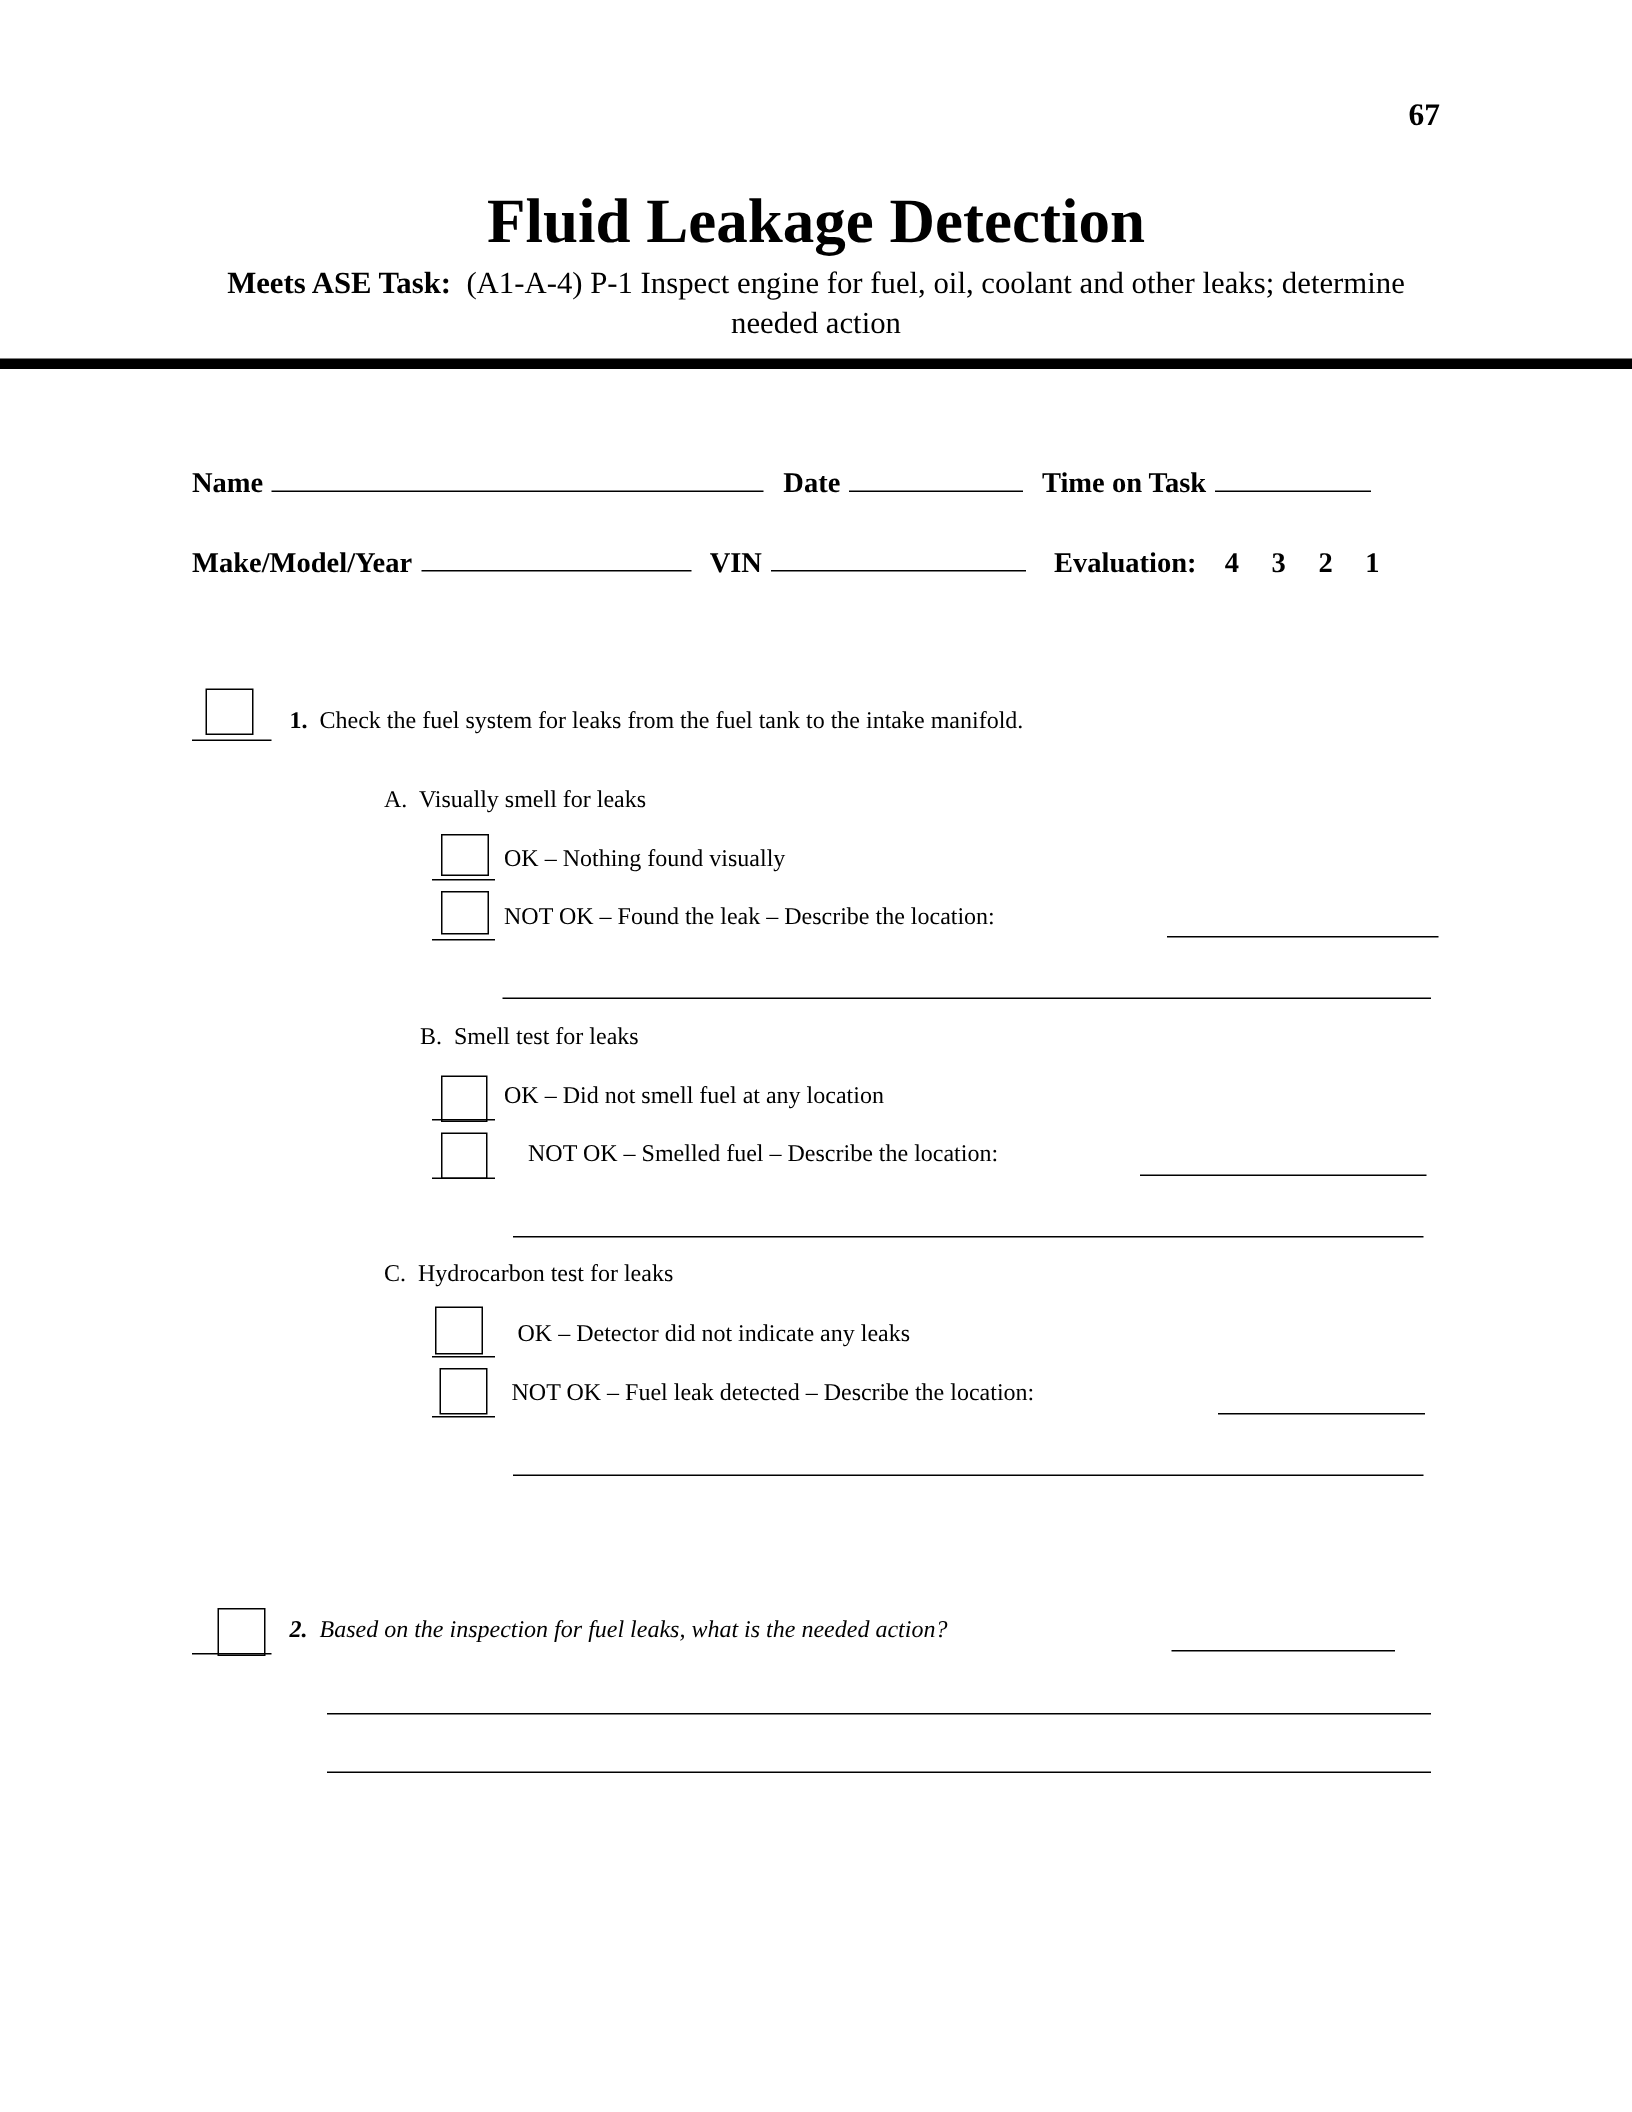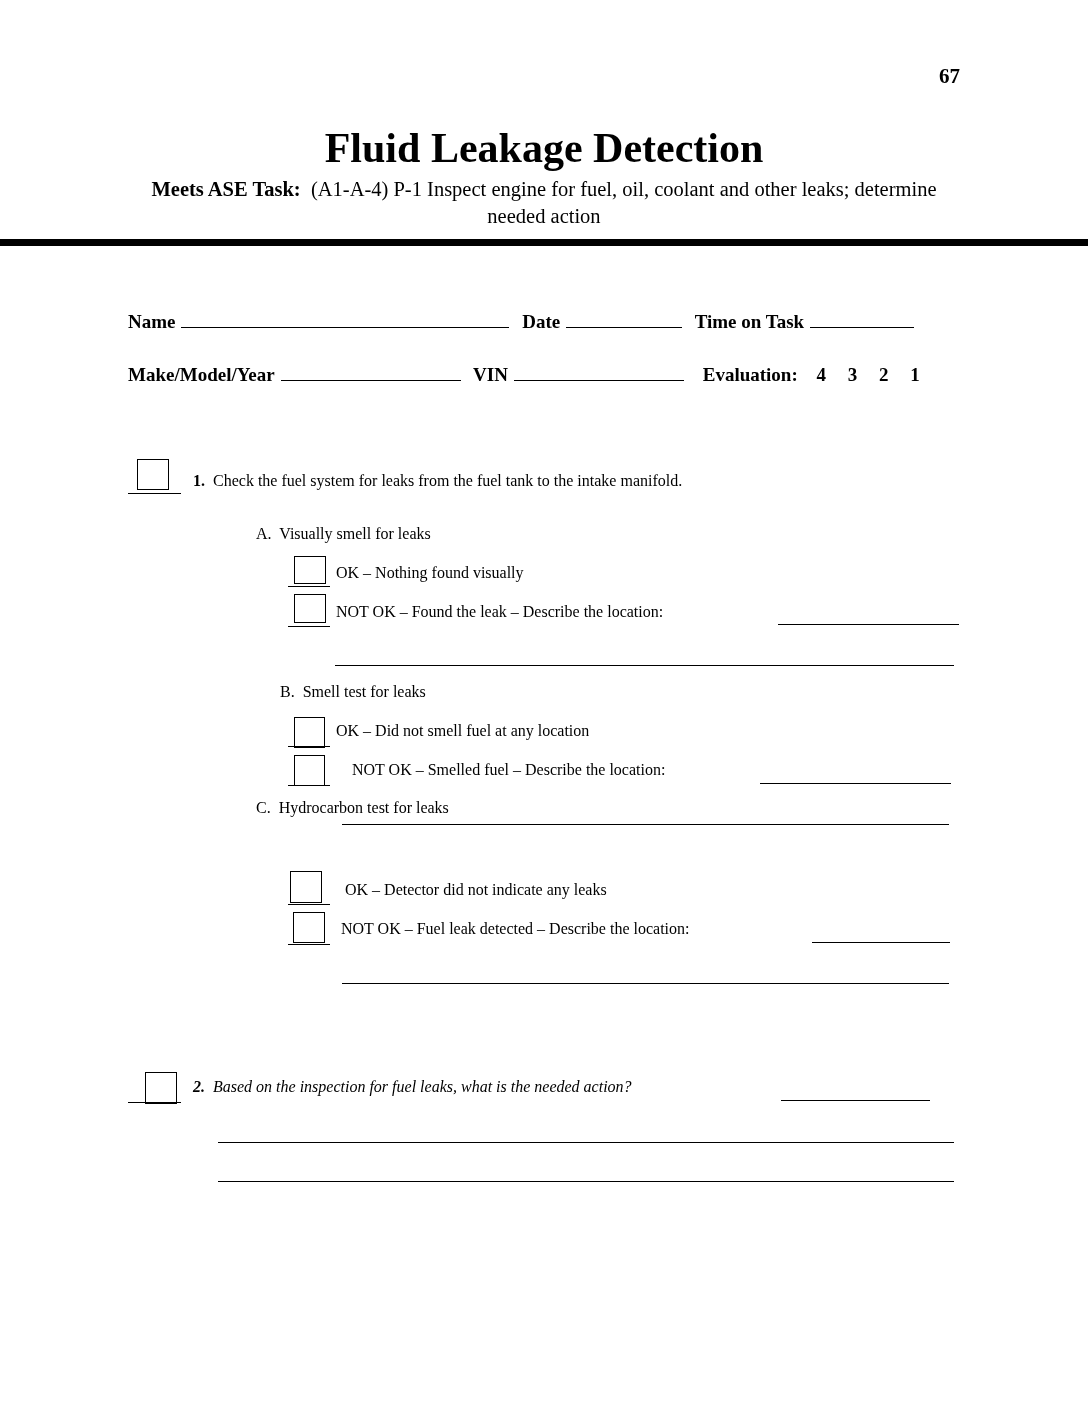--- a/index.html
+++ b/index.html
@@ -80,21 +80,21 @@
   <div class="cb" style="left:294px; top:717px; width:31px; height:31px;"></div>
   <div class="cbline" style="left:288px; top:746px; width:42px;"></div>
   <div class="abs txt" style="top:722px; left:336px;">OK – Did not smell fuel at any location</div>
 
   <div class="cb" style="left:294px; top:755px; width:31px; height:31px;"></div>
   <div class="cbline" style="left:288px; top:785px; width:42px;"></div>
   <div class="abs txt" style="top:761px; left:336px;margin-left:16px;">NOT OK – Smelled fuel – Describe the location:</div>
   <div class="line" style="left:760px; top:783px; width:191px;"></div>
   <div class="line" style="left:342px; top:824px; width:607px;"></div>
 
-  <div class="abs txt" style="top:799px; left:256px;">
+  <div class="abs txt" style="top:841px; left:256px;">
     <span>C.</span>&nbsp;
     <span>Hydrocarbon test for leaks</span>
   </div>
   <div class="cb" style="left:290px; top:871px; width:32px; height:32px;"></div>
   <div class="cbline" style="left:288px; top:904px; width:42px;"></div>
   <div class="abs txt" style="top:881px; left:345px;">OK – Detector did not indicate any leaks</div>
 
   <div class="cb" style="left:293px; top:912px; width:32px; height:31px;"></div>
   <div class="cbline" style="left:288px; top:944px; width:42px;"></div>
   <div class="abs txt" style="top:920px; left:341px;">NOT OK – Fuel leak detected – Describe the location:</div>

